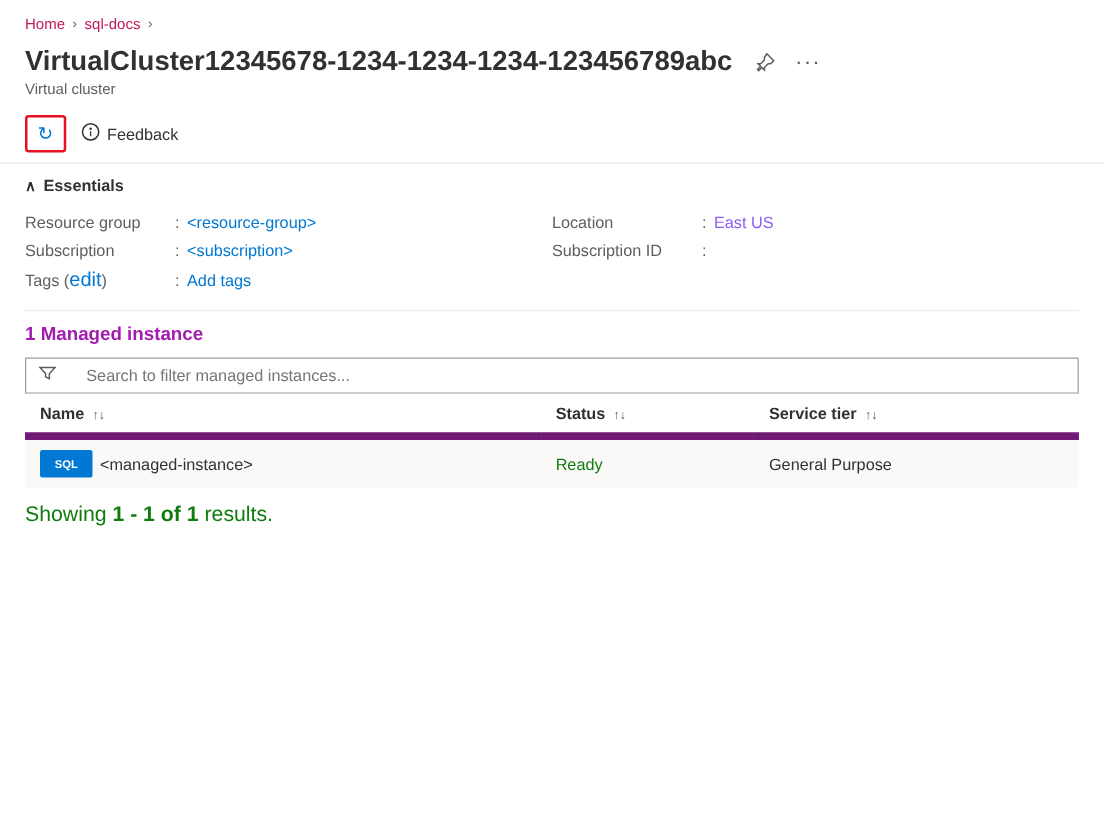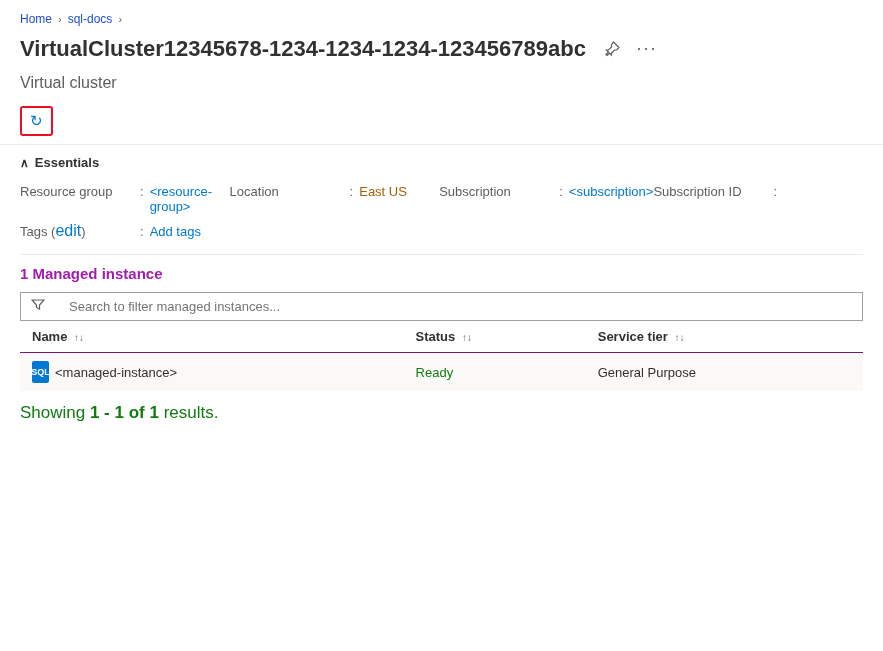--- a/index.html
+++ b/index.html
@@ -12,42 +12,42 @@
     }
     .breadcrumb {
       display: flex;
       align-items: center;
       gap: 6px;
       padding: 12px 20px 6px 20px;
       font-size: 12px;
       color: #0078d4;
     }
     .breadcrumb a {
-      color: #1d4ed8;
+      color: #be185d;
       text-decoration: none;
     }
     .breadcrumb-sep {
       color: #605e5c;
       font-size: 11px;
     }
     .page-header {
       padding: 4px 20px 6px 20px;
     }
     .page-title {
       font-size: 22px;
       font-weight: 600;
       color: #323130;
       display: flex;
-      align-items: flex-start;
+      align-items: flex-end;
       gap: 10px;
     }
     .page-subtitle {
-      font-size: 16px;
-      color: #605e5c;
-      margin-top: 12px;
+      font-size: 12px;
+      color: #605e5c;
+      margin-top: 2px;
     }
     .title-icons {
       display: flex;
       align-items: center;
       gap: 8px;
       margin-left: 4px;
     }
     .title-icon-btn {
       background: none;
       border: none;
@@ -105,40 +105,40 @@
       font-weight: 600;
       font-size: 13px;
       margin-bottom: 10px;
     }
     .section-chevron {
       font-size: 12px;
       color: #323130;
     }
     .essentials-grid {
       display: grid;
-      grid-template-columns: 1fr 1fr 1fr 1fr;
+      grid-template-columns: 1fr 1fr;
       gap: 0;
     }
     .essentials-row {
       display: flex;
       align-items: baseline;
       padding: 4px 0;
       font-size: 13px;
     }
     .essentials-label {
       color: #605e5c;
       min-width: 120px;
       flex-shrink: 0;
     }
     .essentials-sep {
       color: #605e5c;
       margin-right: 6px;
     }
     .essentials-value {
-      color: #a16207;
+      color: #8b5cf6;
     }
     .essentials-link {
       color: #0078d4;
       text-decoration: none;
     }
     .edit-link {
       color: #0078d4;
       text-decoration: none;
       font-size: 16px;
     }
@@ -171,21 +171,21 @@
     }
     .table {
       width: 100%;
       border-collapse: collapse;
       font-size: 13px;
     }
     .table th {
       text-align: left;
       padding: 8px 12px;
       font-weight: 600;
-      border-bottom: 1px solid #701a75;
+      border-bottom: 6px solid #701a75;
       color: #323130;
       background: #fff;
     }
     .table td {
       padding: 8px 12px;
       border-bottom: 1px solid #f3f2f1;
     }
     .table tr:last-child td {
       border-bottom: none;
     }
@@ -193,21 +193,21 @@
     .sort-icon {
       font-size: 10px;
       color: #605e5c;
       margin-left: 3px;
     }
     .status-ready { color: #107c10; }
     .instance-icon {
       display: inline-flex;
       align-items: center;
       justify-content: center;
-      width: 17px;
+      width: 42px;
       height: 22px;
       background: #0078d4;
       color: white;
       font-size: 9px;
       font-weight: 700;
       border-radius: 2px;
       margin-right: 6px;
       flex-shrink: 0;
     }
     .instance-cell {
@@ -246,20 +246,30 @@
         <span style="font-size:18px;letter-spacing:1px;color:#605e5c;">···</span>
       </button>
     </span>
   </div>
   <div class="page-subtitle">Virtual cluster</div>
 </div>
 
 <div class="toolbar">
   <button class="toolbar-btn toolbar-btn-sync">
     <span class="sync-icon">↻</span>
+  </button>
+  <button class="toolbar-btn">
+    <span class="feedback-icon">
+      <svg width="15" height="15" viewBox="0 0 15 15" fill="none" xmlns="http://www.w3.org/2000/svg">
+        <circle cx="7.5" cy="7.5" r="6.5" stroke="#323130" stroke-width="1.2"></circle>
+        <circle cx="7.5" cy="5" r="1" fill="#323130"></circle>
+        <rect x="7" y="7" width="1" height="4" fill="#323130"></rect>
+      </svg>
+    </span>
+    <span>Feedback</span>
   </button>
 </div>
 
 <div class="section">
   <div class="section-header">
     <span class="section-chevron">∧</span>
     <span>Essentials</span>
   </div>
   <div class="essentials-grid">
 

